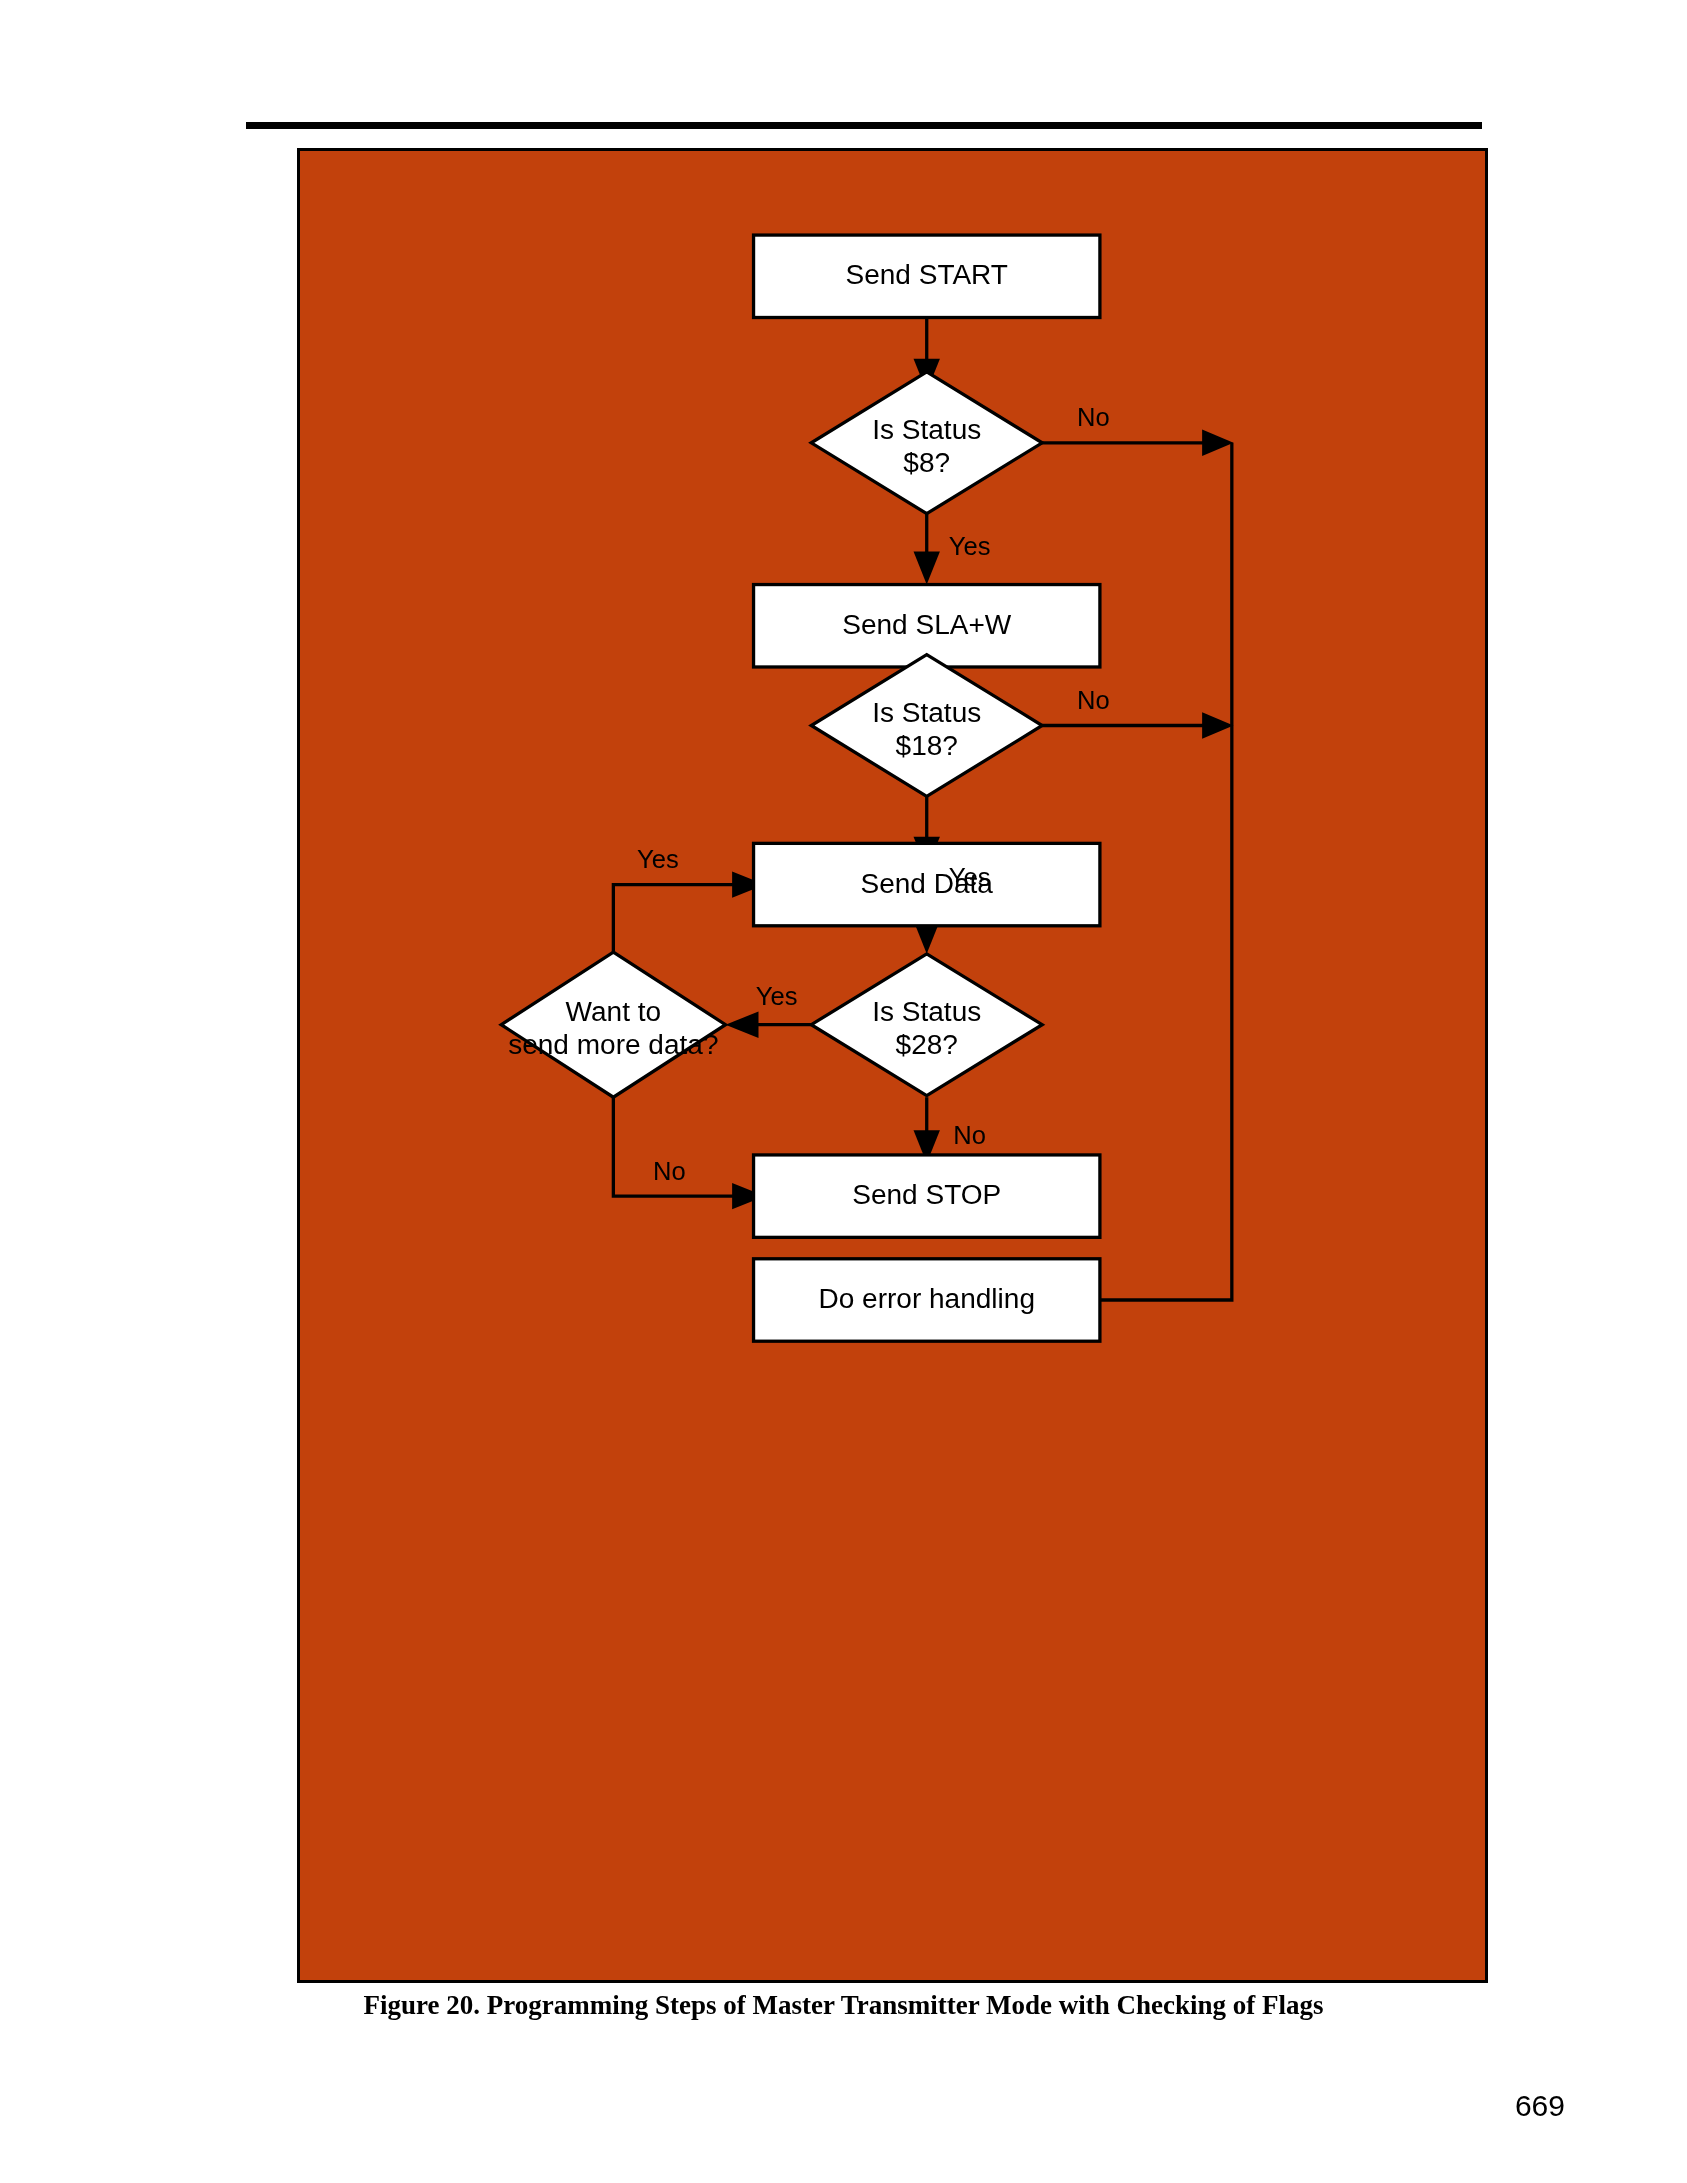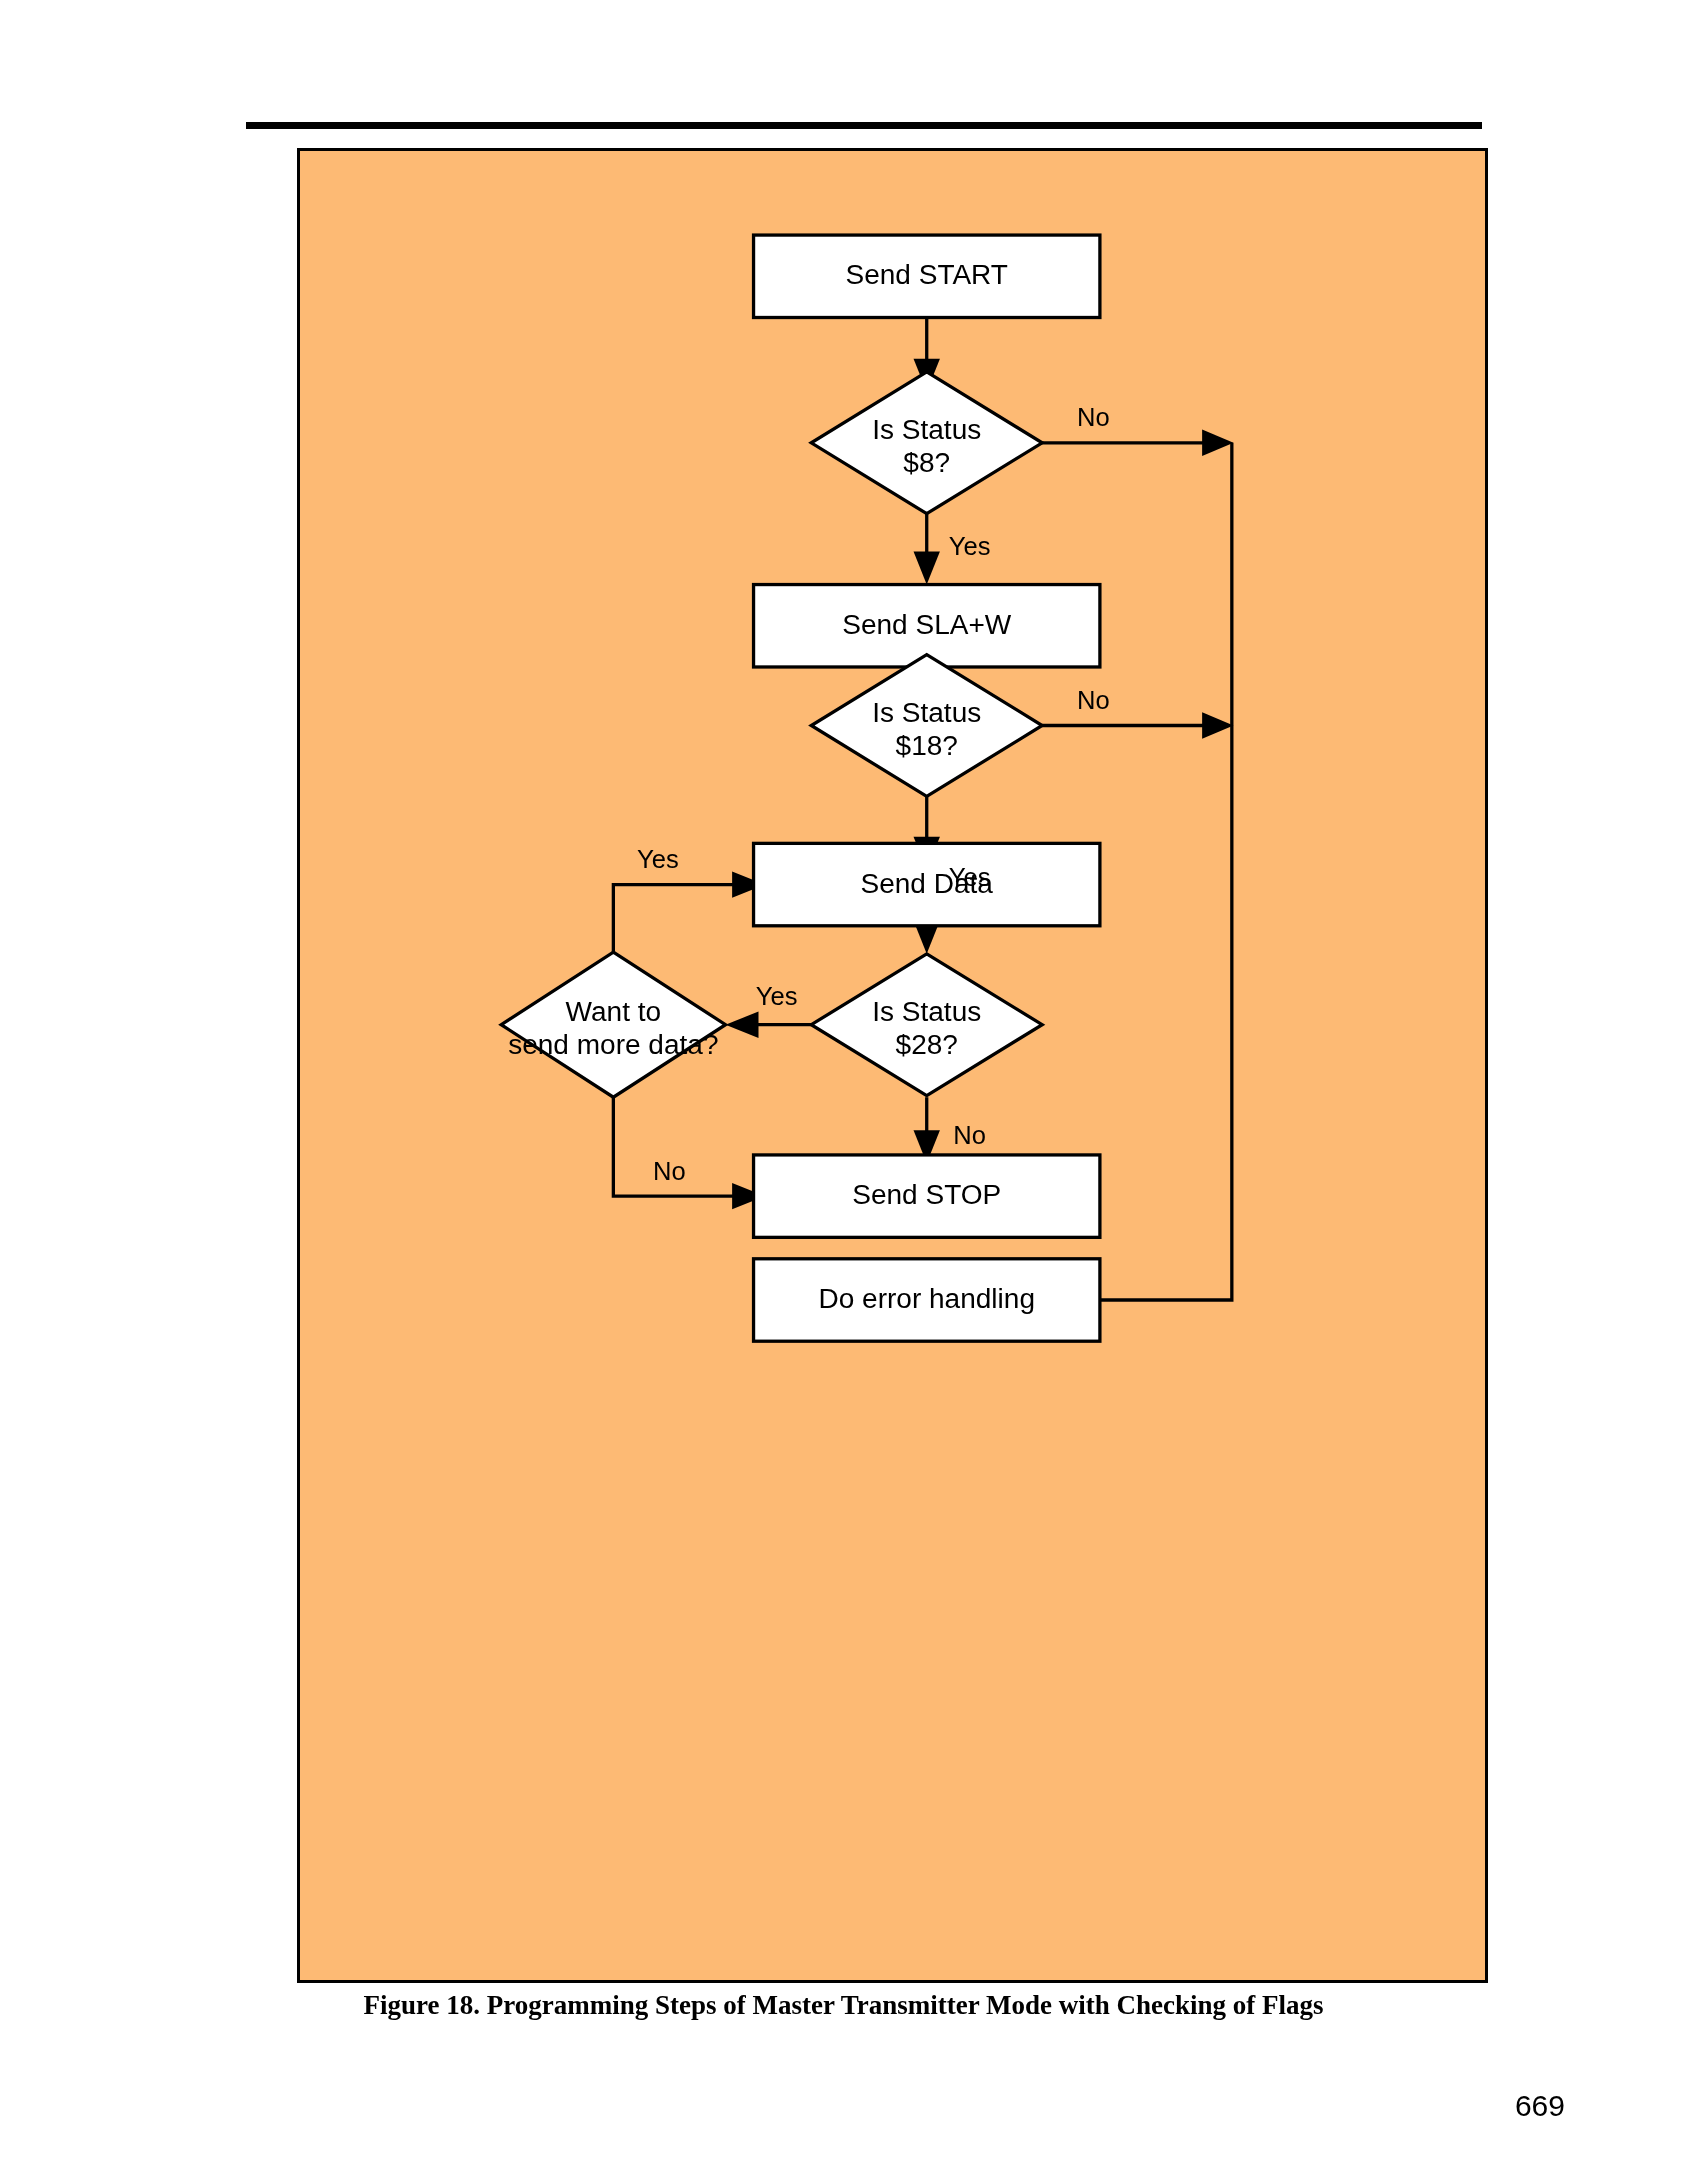--- a/index.html
+++ b/index.html
@@ -47,21 +47,21 @@
 
   
   .figure-frame {
     position: absolute;
     left: 297px;
     top: 148px;
     width: 1191px;
     height: 1835px;
     border: 3.3px solid #000000;
     box-sizing: border-box;
-    background: #fdba74;
+    background: #c2410c;
   }
   .figure-canvas {
     position: absolute;
     left: 0;
     top: 0;
     width: 100%;
     height: 100%;
     display: block;
   }
 
@@ -252,16 +252,16 @@
 
     <text class="edge-label" x="812" y="1196">No</text>
 
     <text class="edge-label" x="434" y="862">Yes</text>
 
     <text class="edge-label" x="448" y="1240">No</text>
 
   </svg>
 </div>
 
-<div class="figure-caption">Figure 18. Programming Steps of Master Transmitter Mode with Checking of Flags</div>
+<div class="figure-caption">Figure 20. Programming Steps of Master Transmitter Mode with Checking of Flags</div>
 
 <div class="page-number">669</div>
 
 
 </body></html>

